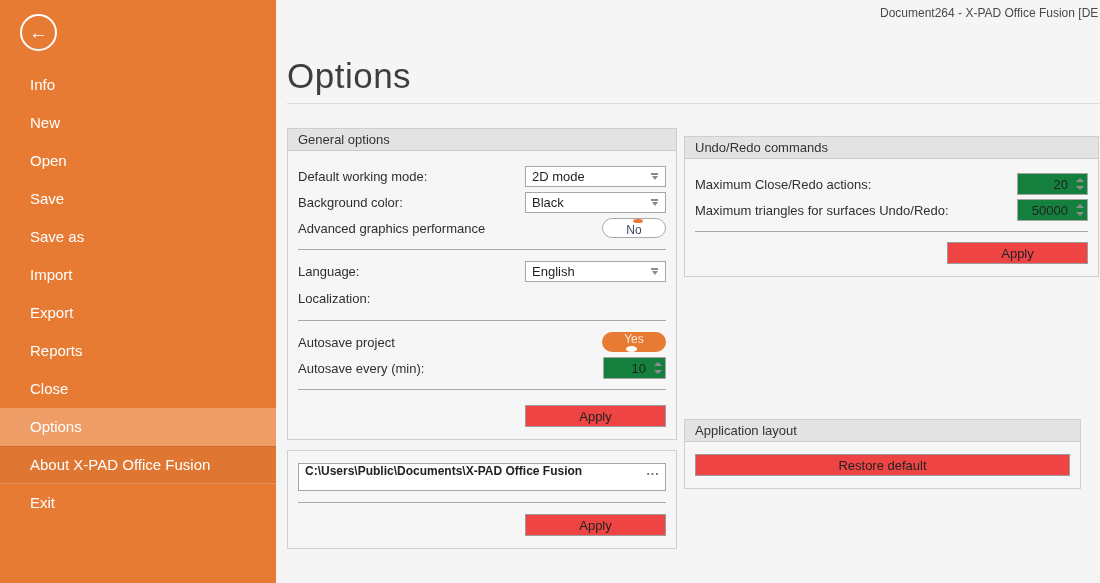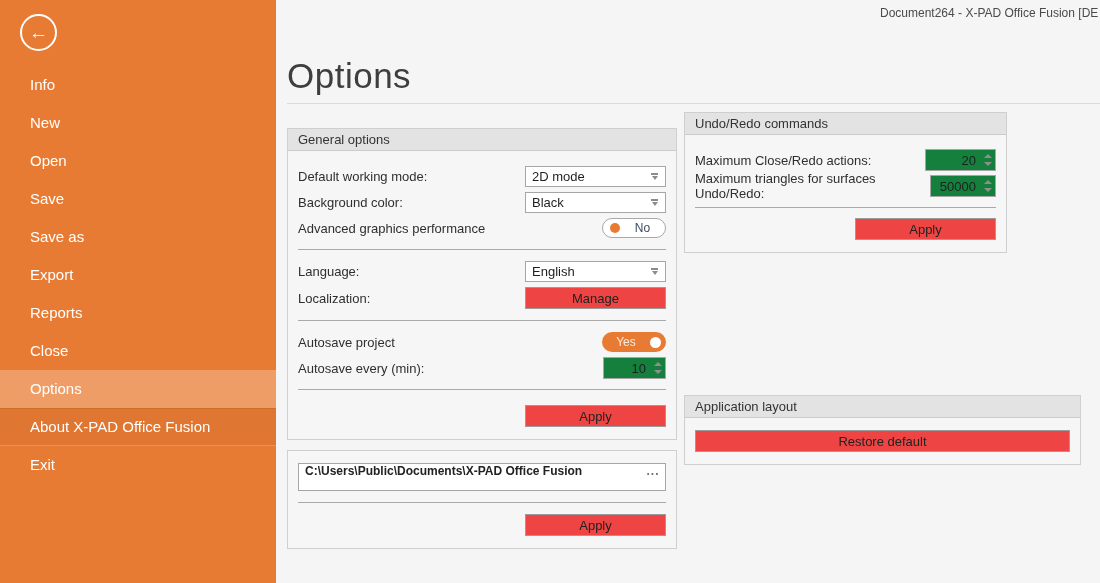--- a/index.html
+++ b/index.html
@@ -35,21 +35,21 @@
   .window-title {
     position:absolute; left:604px; top:6px; font-size:12px; color:#4A4A4A;
     white-space:nowrap;
   }
   .page-title {
     position:absolute; left:11px; top:56px; margin:0;
     font-size:35px; font-weight:400; color:#3E3E3E; letter-spacing:0.5px;
   }
   .title-rule { position:absolute; left:11px; right:-2px; top:103px; height:1px; background:#DBDBDB; }
   .col-left  { position:absolute; left:11px;  top:128px; width:390px; }
-  .col-right { position:absolute; left:408px; top:112px; width:323px; }
+  .col-right { position:absolute; left:408px; top:136px; width:415px; }
   
   .panel { background:#F6F6F6; border:1px solid #CFCFCF; }
   .panel + .panel { margin-top:10px; }
   .panel-header {
     height:22px; line-height:21px; background:#E3E3E3;
     border-bottom:1px solid #CBCBCB; padding-left:10px;
     font-size:13px; font-weight:normal; color:#333333;
   }
   .panel-body { padding:12px 10px; }
   .row { display:flex; align-items:center; justify-content:space-between; height:26px; }
@@ -72,21 +72,21 @@
   .select-value { flex:1; font-size:13px; color:#1F1F1F; }
   .dd-arrow { width:9px; display:flex; flex-direction:column; align-items:center; }
   .dd-arrow::before { content:""; width:7px; height:2px; background:#8B8B8B; margin-bottom:1px; }
   .dd-arrow::after {
     content:""; width:0; height:0;
     border-left:3px solid transparent; border-right:3px solid transparent;
     border-top:4px solid #8B8B8B;
   }
   .toggle {
     width:64px; height:20px; border-radius:10px; display:flex; align-items:center;
-    cursor:pointer; font-size:12px;
+    cursor:pointer; font-size:12px;flex-direction:column;
   }
   .toggle-off { background:#FFFFFF; border:1px solid #A9A9A9; }
   .toggle-off .dot { width:10px; height:10px; border-radius:50%; background:#E87B33; margin-left:7px; }
   .toggle-off .t-label { flex:1; text-align:center; color:#3D4C63; }
   .toggle-on { background:#E87B33; }
   .toggle-on .t-label { flex:1; text-align:center; color:#FBE9DB; }
   .toggle-on .dot { width:11px; height:11px; border-radius:50%; background:#FFFFFF; margin-right:5px; }
   .spinner {
     height:22px; background:#15803d; border:1px solid #A6A6A6;
     display:flex; align-items:center;
@@ -123,20 +123,21 @@
   <aside class="sidebar">
     <div class="back-btn">
       <span>←</span>
     </div>
     <nav class="nav">
       <div class="nav-item">Info</div>
       <div class="nav-item">New</div>
       <div class="nav-item">Open</div>
       <div class="nav-item">Save</div>
       <div class="nav-item">Save as</div>
+      <div class="nav-item">Import</div>
       <div class="nav-item">Export</div>
       <div class="nav-item">Reports</div>
       <div class="nav-item">Close</div>
       <div class="nav-item selected">Options</div>
       <div class="nav-item about">About X-PAD Office Fusion</div>
       <div class="nav-item">Exit</div>
     </nav>
   </aside>
 
   <main class="main">
@@ -179,21 +180,20 @@
           <div class="row">
             <span class="row-label">Language:</span>
             <div class="select">
               <span class="select-value">English</span>
               <span class="dd-arrow"></span>
             </div>
           </div>
 
           <div class="row tall">
             <span class="row-label">Localization:</span>
-            <button class="btn btn-w">Manage</button>
           </div>
 
           <div class="divider"></div>
 
           <div class="row">
             <span class="row-label">Autosave project</span>
             <div class="toggle toggle-on">
               <span class="t-label">Yes</span>
               <span class="dot"></span>
             </div>

